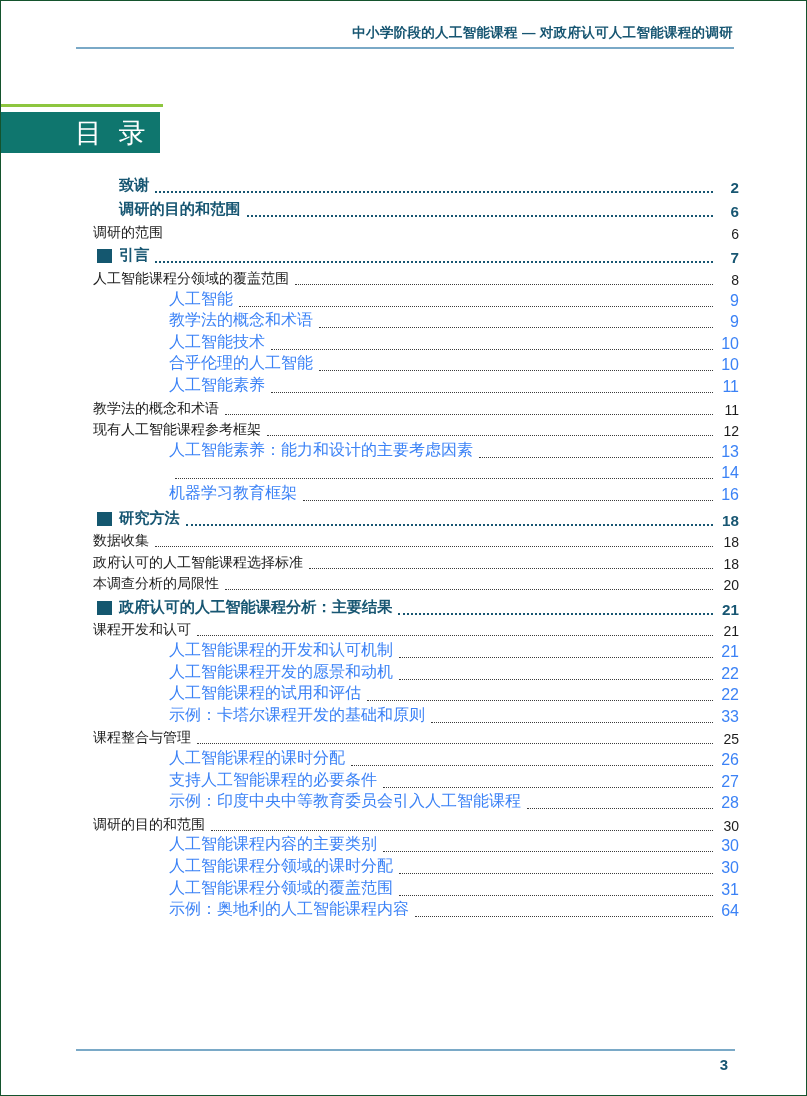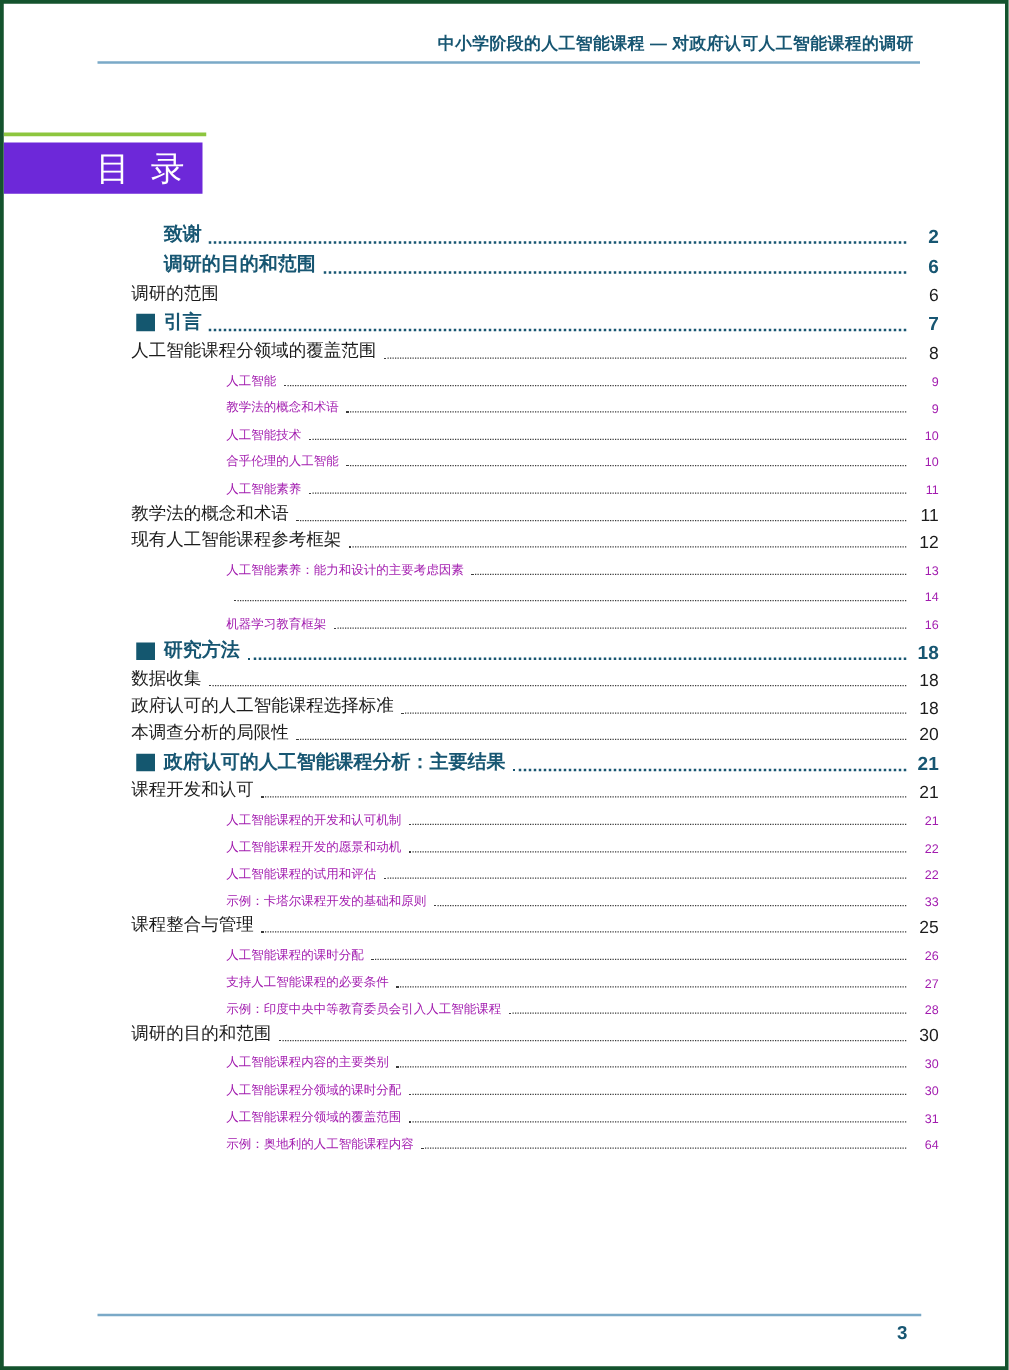--- a/index.html
+++ b/index.html
@@ -1,20 +1,20 @@
 <!DOCTYPE html>
 <html><head>
 <meta charset="utf-8">
 <style>
   html,body { margin:0; padding:0; background:#ffffff; }
   .page {
     position:relative;
     width:807px; height:1096px;
     background:#ffffff;
-    border:3px solid #14532d;
+    border:1px solid #14532d;
     box-sizing:border-box;
     font-family:"Liberation Sans", sans-serif;
     overflow:hidden;
   }
 
   
   .header-title {
     position:absolute; top:23px; right:73px;
     font-size:13.5px; font-weight:bold; color:#175672;
     letter-spacing:0.3px; white-space:nowrap;
@@ -24,37 +24,37 @@
     background:#7aa9c7;
   }
 
   
   .green-line {
     position:absolute; top:103px; left:0; width:162px; height:3px;
     background:#8dc63f;
   }
   .toc-title-box {
     position:absolute; top:111px; left:0; width:159px; height:41px;
-    background:#6d28d9; color:#ffffff;
+    background:#0f766e; color:#ffffff;
     display:flex; align-items:center;
     padding-left:74px; box-sizing:border-box;
     font-size:27px; font-weight:normal; word-spacing:9px; white-space:nowrap;
   }
 
   
   .toc {
-    position:absolute; left:10px; top:170px; width:738px;
+    position:absolute; left:0; top:170px; width:738px;
   }
   .toc-row {
     position:relative; display:flex; align-items:flex-end;
     height:21.6px; box-sizing:border-box; white-space:nowrap;
   }
   .toc-row.lvl1 { padding-left:118px; font-size:15.2px; font-weight:bold; color:#175672; margin-top:3px; }
   .toc-row.lvl2 { padding-left:92px; font-size:14px; color:#1c1c1c; }
-  .toc-row.lvl3 { padding-left:168px; font-size:10px; color:#a21caf; }
+  .toc-row.lvl3 { padding-left:168px; font-size:16px; color:#3b82f6; }
 
   .bullet {
     display:none; position:absolute; left:96px; bottom:3px;
     width:15px; height:14px; background:#14576f;
   }
   .toc-row.has-bullet .bullet { display:block; }
 
   .label { white-space:nowrap; }
 
   .leader {

